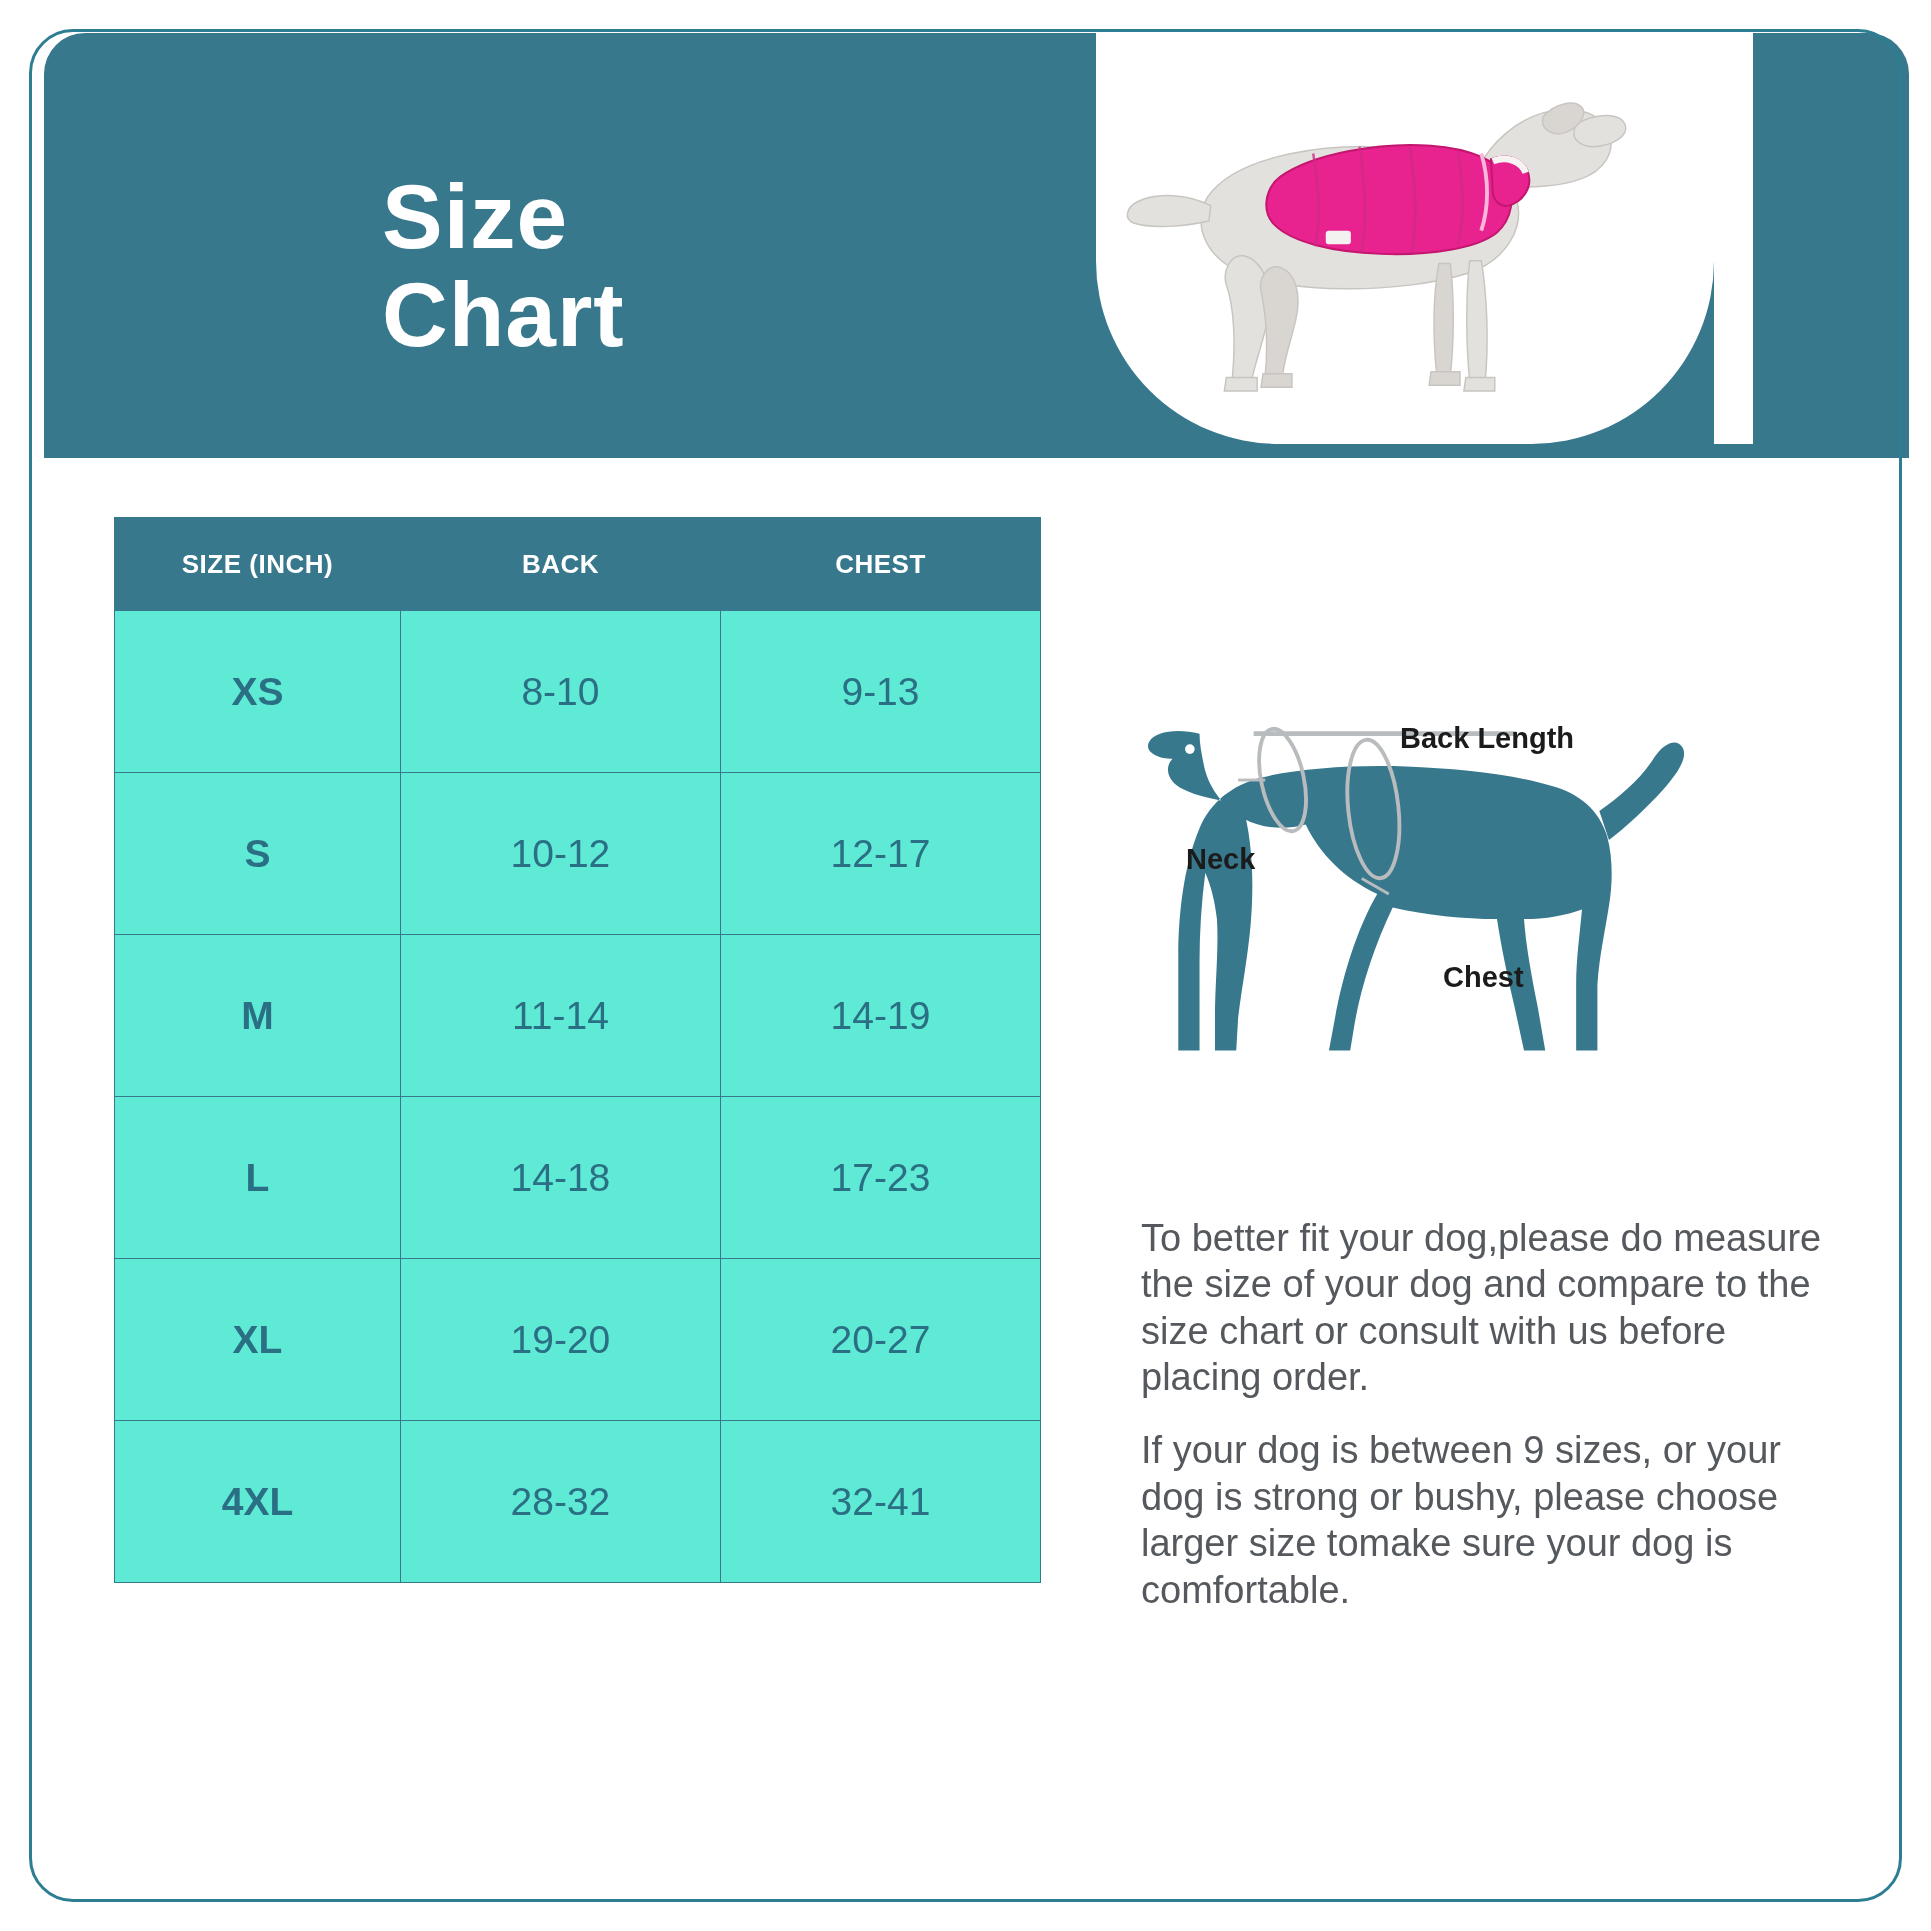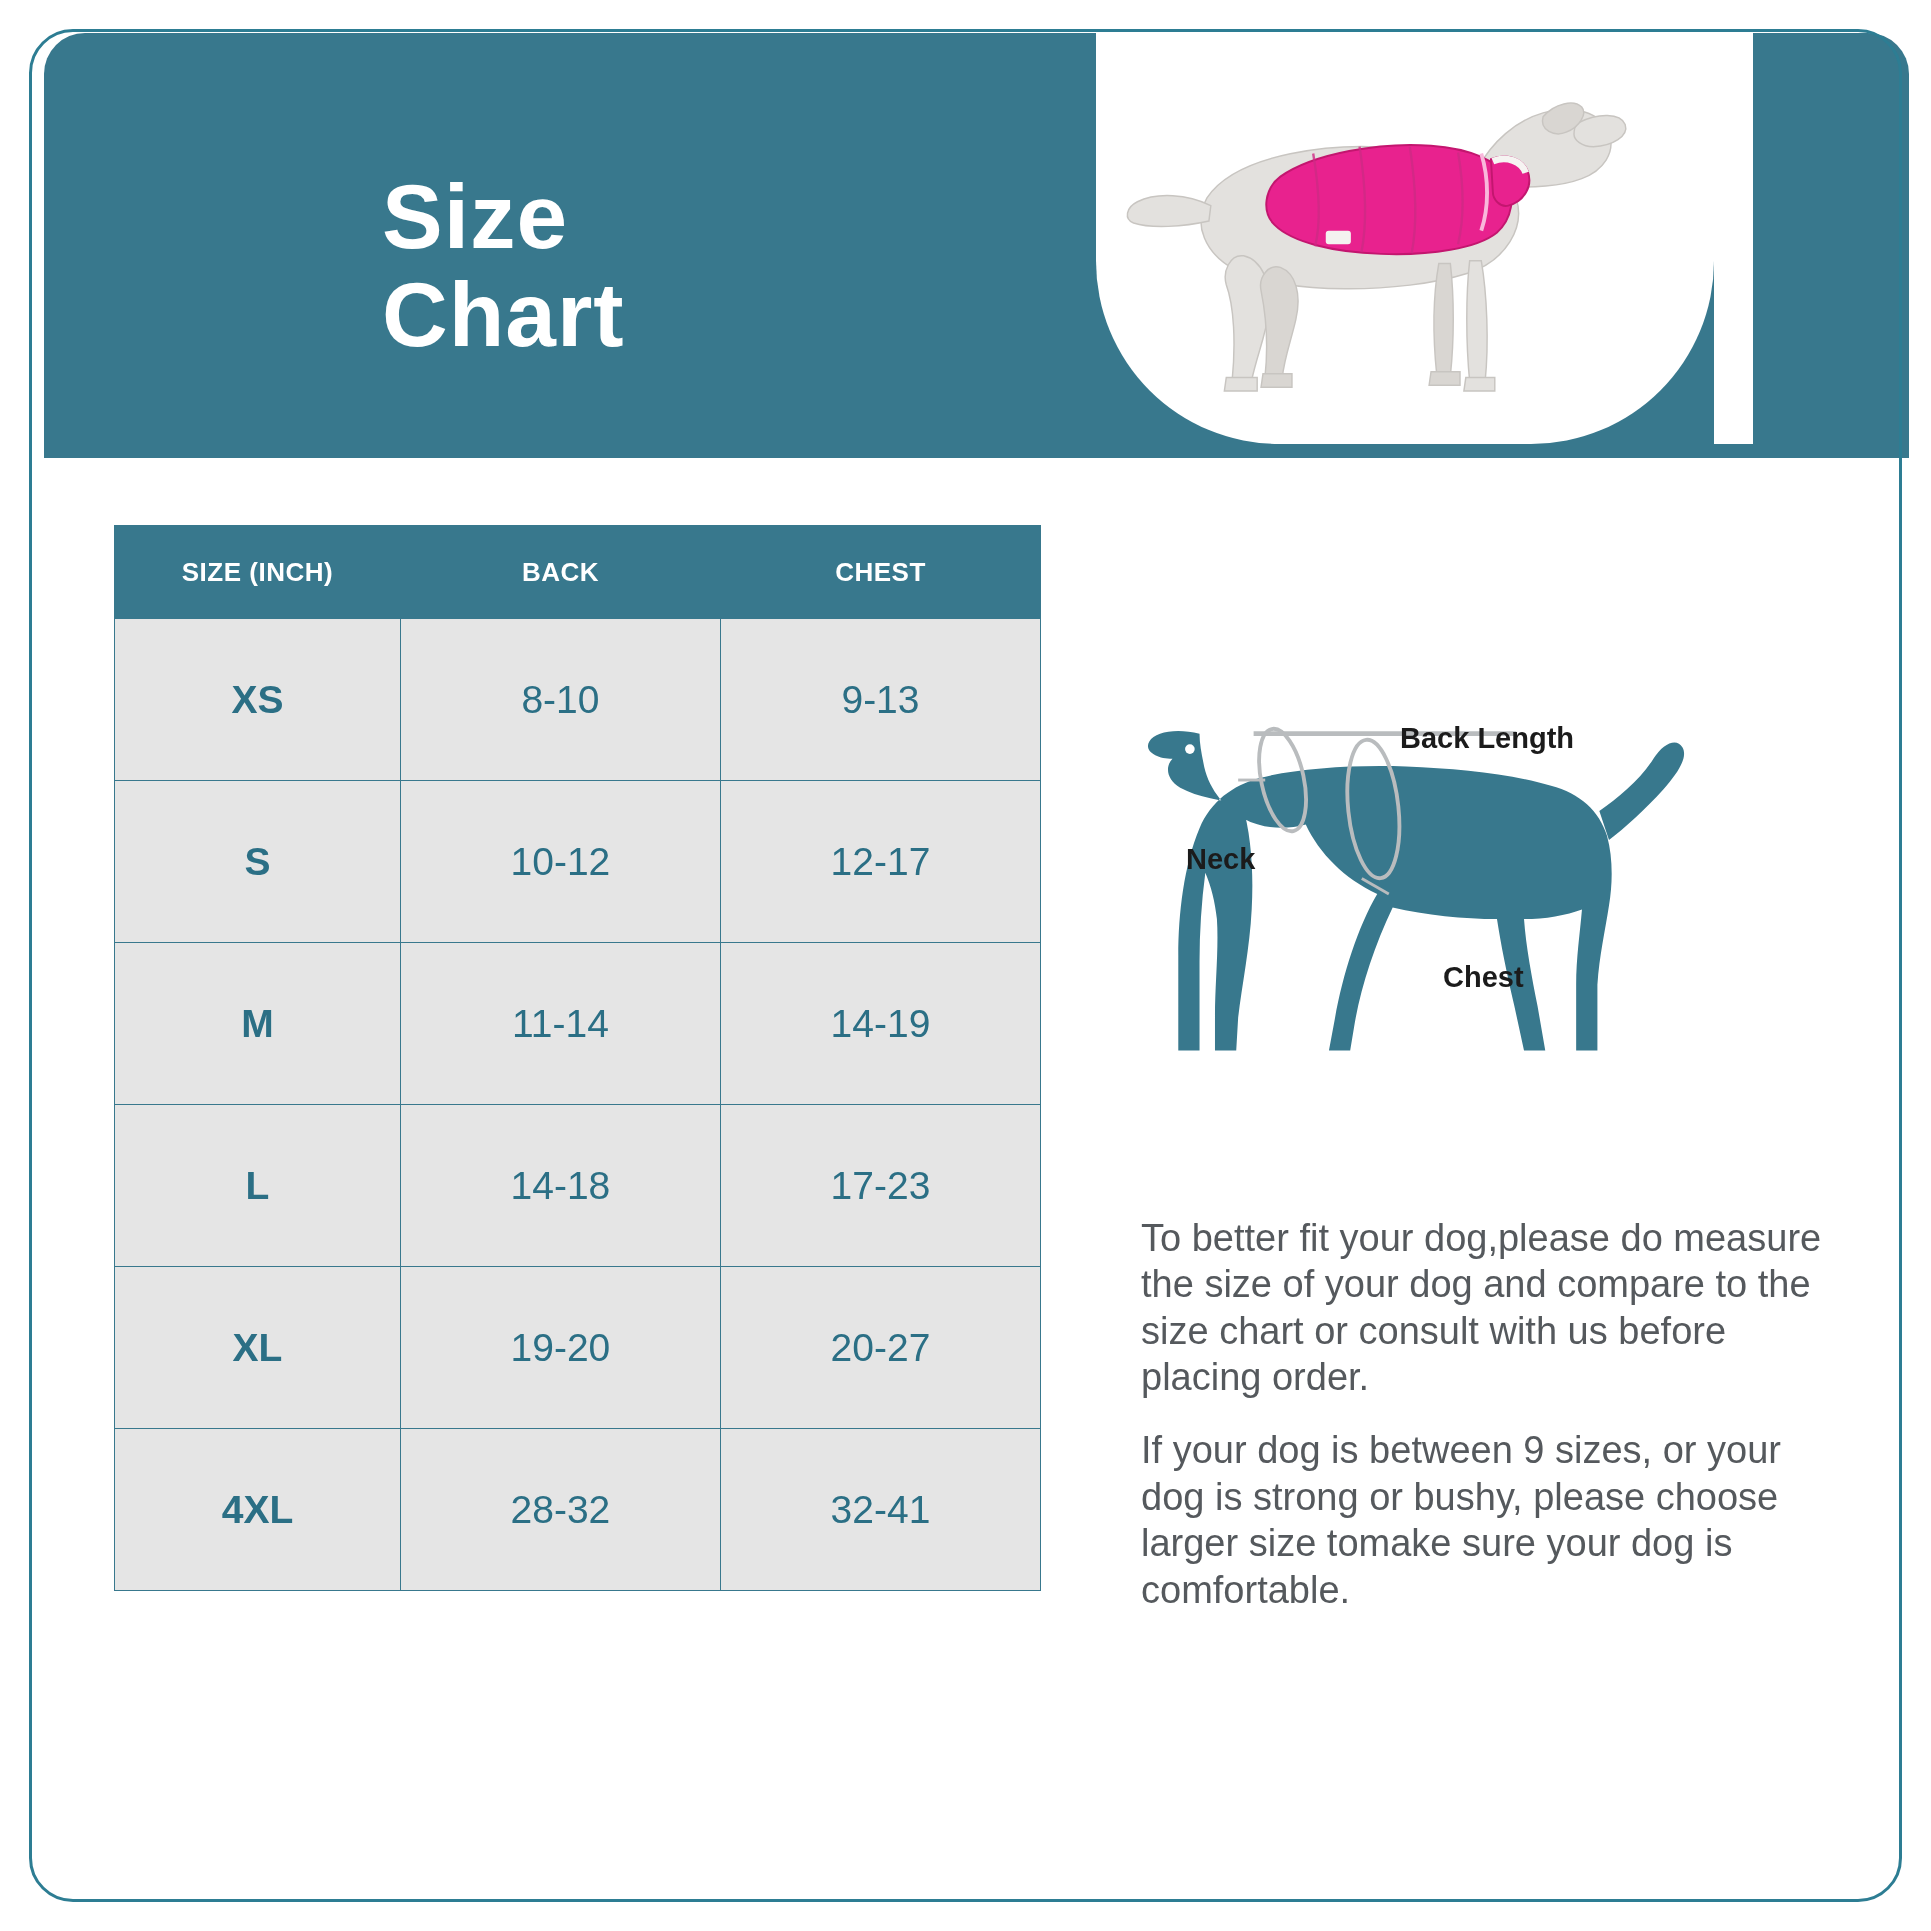--- a/index.html
+++ b/index.html
@@ -74,38 +74,37 @@
     height: 396px;
   }
 
   
   .size-table {
     position: absolute;
     left: 114px;
     top: 517px;
     width: 927px;
     border-collapse: collapse;
-    margin-top: 8px;
   }
   .size-table th {
     background: #38788d;
     color: #ffffff;
     font-size: 26px;
     font-weight: bold;
     letter-spacing: 0.5px;
     height: 93px;
     border: 1.9px solid #38788d;
   }
   .size-table td {
     border: 1.9px solid #38788d;
     color: #2b6f85;
     font-size: 39px;
     height: 162px;
     text-align: center;
-    background: #e5e5e5;
+    background: #5eead4;
   }
   .size-table td.size-cell {
     font-weight: bold;
     width: 285px;
   }
   .size-table td.val-cell { width: 319px; }
 
   
   .silhouette-box {
     position: absolute;

